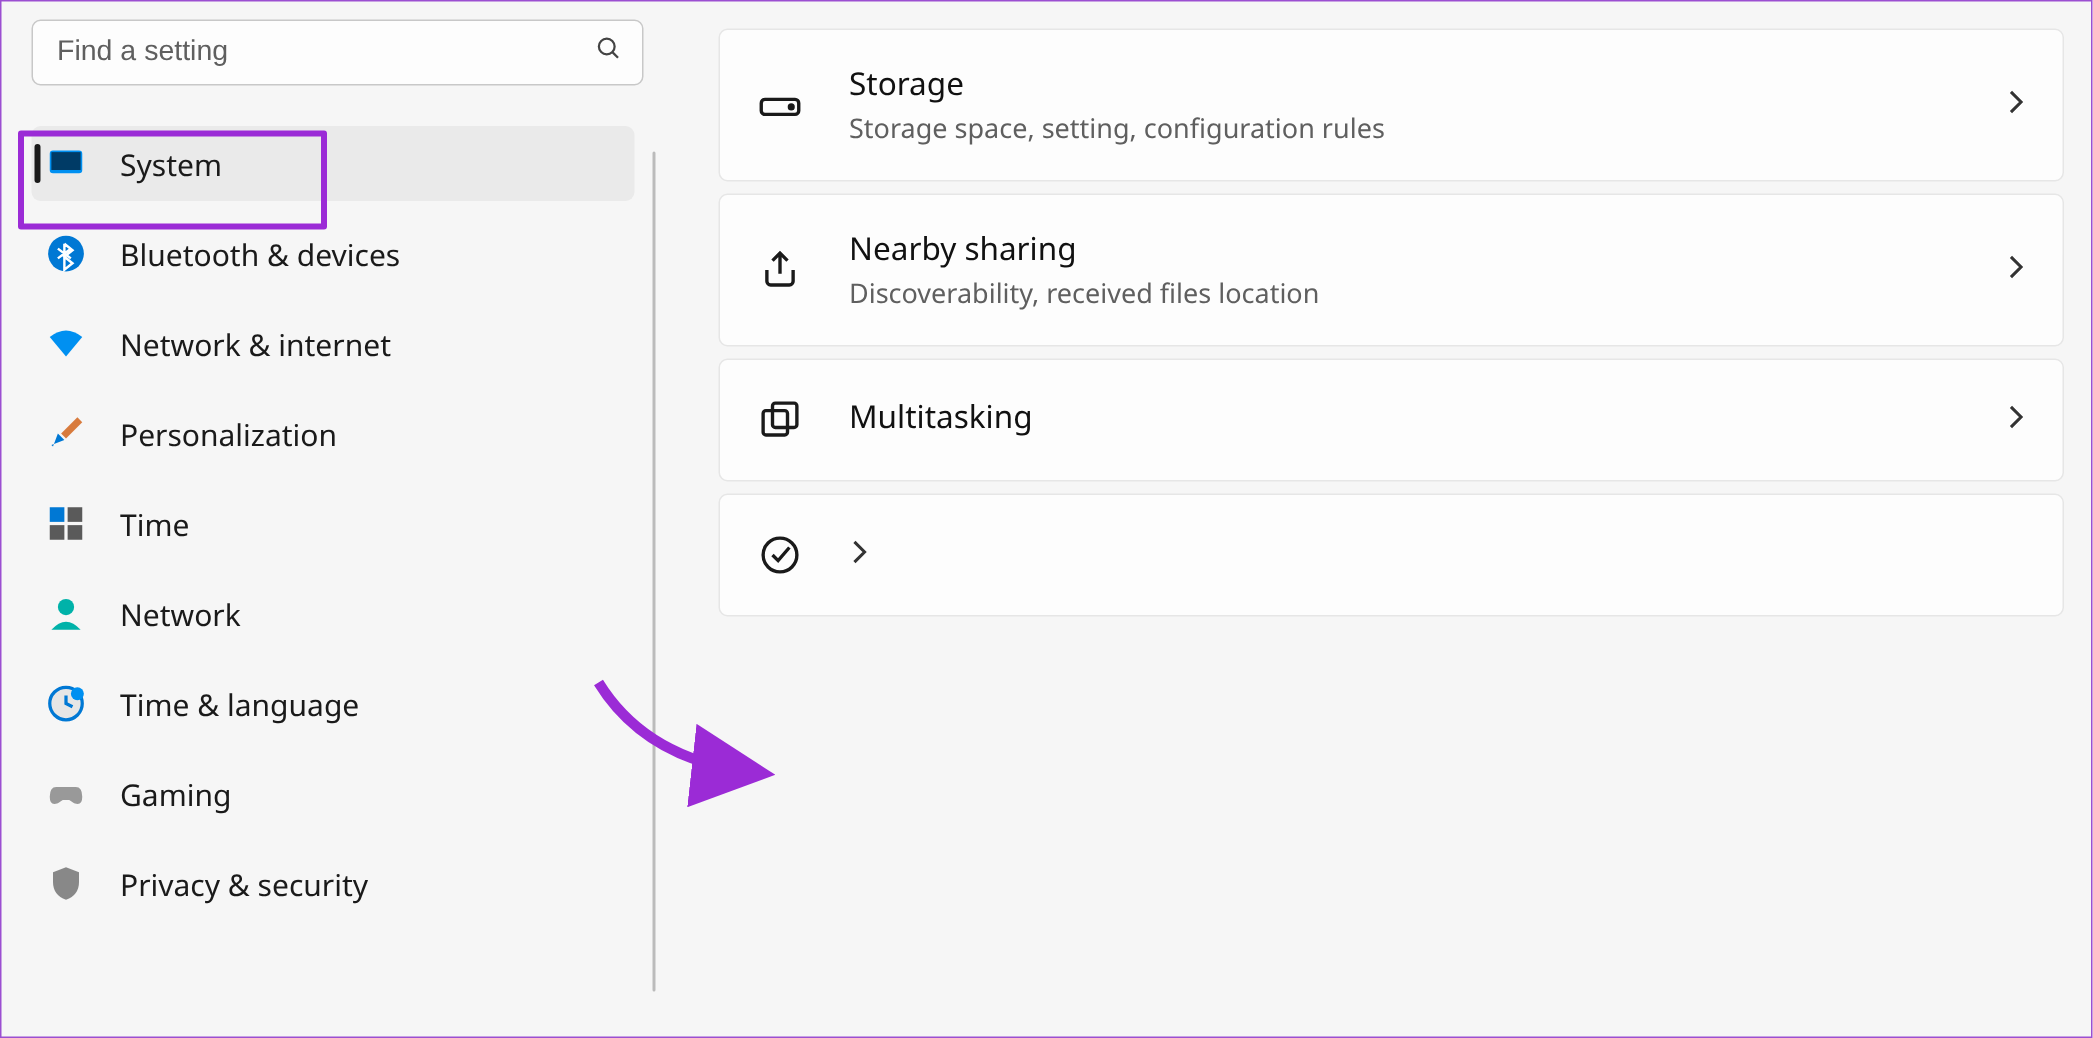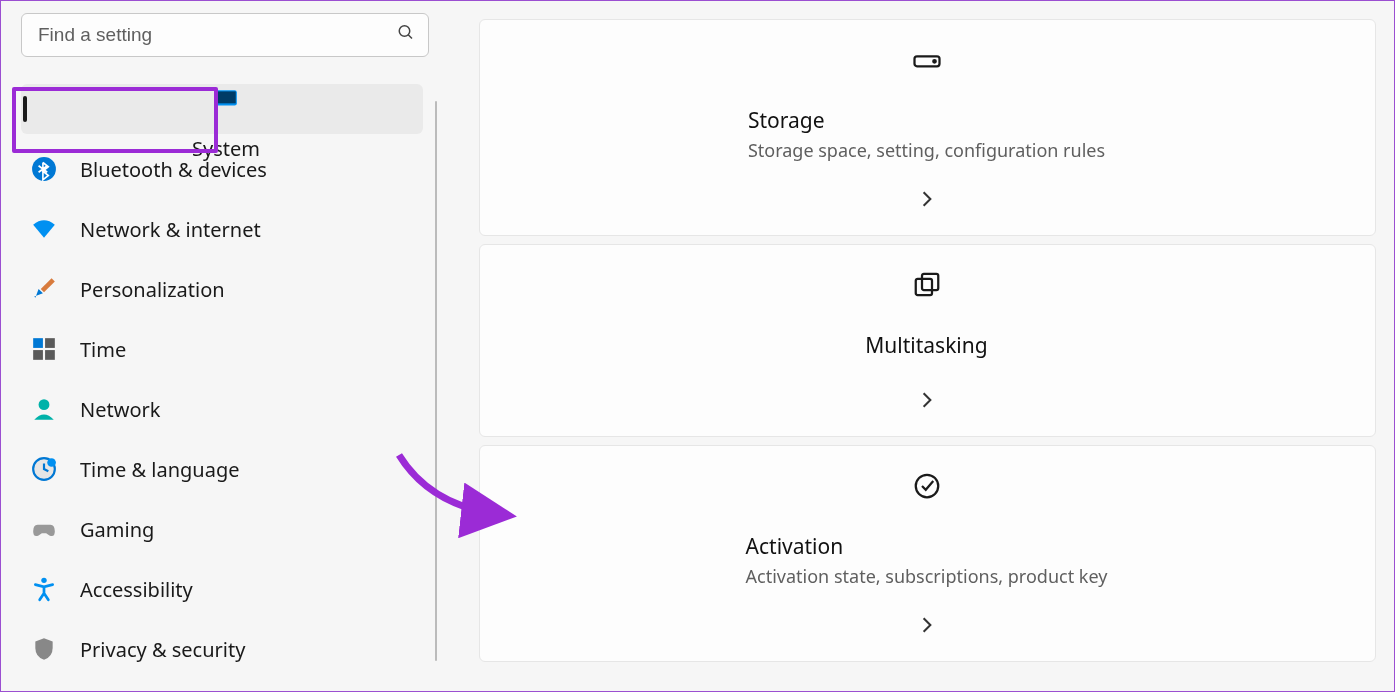--- a/index.html
+++ b/index.html
@@ -25,21 +25,21 @@
 .search-input::placeholder { color: #5f5f5f; }
 .search-icon { position: absolute; right: 14px; top: 50%; transform: translateY(-50%); color: #444; }
 
 .nav { display: flex; flex-direction: column; gap: 0; }
 .nav-item {
   display: flex; align-items: center; gap: 22px;
   height: 50px; padding: 0 0 0 8px; margin: 5px 14px 5px 0;
   border-radius: 6px; cursor: pointer;
   font-size: 20px; color: #1a1a1a;
 }
-.nav-item.active { background: #eaeaea; position: relative; flex-direction: column; }
+.nav-item.active { background: #eaeaea; position: relative; }
 .nav-item.active::before {
   content: ""; position: absolute; left: 2px; top: 12px; bottom: 12px;
   width: 4px; background: #1a1a1a; border-radius: 2px;
 }
 .nav-icon { width: 29px; height: 29px; display: flex; align-items: center; justify-content: center; flex-shrink: 0; }
 .nav-icon svg { width: 26px; height: 26px; }
 
 
 .scrollbar { position: absolute; right: 2px; top: 100px; width: 2px; height: 560px; background: #bbb; border-radius: 2px; }
 
@@ -48,21 +48,21 @@
 .hl-sidebar { left: 11px; top: 86px; width: 206px; height: 66px; }
 
 
 .arrow { position: absolute; left: 390px; top: 448px; pointer-events: none; }
 
 
 .main { flex: 1; padding: 0 18px 0 40px; overflow: hidden; }
 .card {
   background: #fdfdfd; border: 1px solid #e6e6e6; border-radius: 6px;
   margin-bottom: 8px; padding: 22px 24px 22px 22px;
-  display: flex; align-items: center; gap: 28px; cursor: pointer; flex-direction: column;
+  display: flex; align-items: center; gap: 28px; cursor: pointer;
 }
 .card-icon { width: 36px; height: 36px; display:flex; align-items:center; justify-content:center; flex-shrink: 0; }
 .card-icon svg { width: 30px; height: 30px; stroke: #1a1a1a; }
 .card-body { flex: 1; }
 .card-title { font-size: 21px; color: #111; margin-bottom: 4px; }
 .card-sub { font-size: 18px; color: #5f5f5f; }
 .card-chevron { color: #333; flex-shrink: 0; }
 .first-card { margin-top: 18px; }
 
 
@@ -165,29 +165,20 @@
         <span class="nav-icon">
           <svg viewBox="0 0 24 24">
               <path d="M6 8 h12 q4 0 4 6 q0 6 -5 4 l-3 -2 h-4 l-3 2 q-5 2 -5 -4 q0 -6 4 -6z" class="ic-game"></path>
             </svg>
         </span>
         <span>Gaming</span>
       </div>
       <div class="nav-item">
         <span class="nav-icon">
           <svg viewBox="0 0 24 24">
-              <circle cx="12" cy="4" r="2.5" class="ic-access"></circle>
-              <path d="M4 8 l8 2 8 -2 M12 10 v6 M12 16 l-4 6 M12 16 l4 6" stroke="#0090f1" stroke-width="2.5" fill="none" stroke-linecap="round"></path>
-            </svg>
-        </span>
-        <span>Accessibility</span>
-      </div>
-      <div class="nav-item">
-        <span class="nav-icon">
-          <svg viewBox="0 0 24 24">
               <path d="M12 2 l8 3 v6 q0 8 -8 11 q-8 -3 -8 -11 v-6 z" class="ic-shield"></path>
             </svg>
         </span>
         <span>Privacy &amp; security</span>
       </div>
     </div>
 
     <div class="scrollbar"></div>
   </div>
 
@@ -202,20 +193,35 @@
       </span>
       <div class="card-body">
         <div class="card-title">Storage</div>
         <div class="card-sub">Storage space, setting, configuration rules</div>
       </div>
       <span class="card-chevron"><svg width="14" height="18" viewBox="0 0 10 16" fill="none" stroke="currentColor" stroke-width="1.8">
             <path d="M2 2 l6 6 -6 6"></path>
           </svg></span>
     </div>
 
+    <div class="card">
+      <span class="card-icon">
+        <svg viewBox="0 0 24 24" fill="none" stroke-width="1.8">
+            <path d="M12 4 v10 M8 7 l4 -4 4 4"></path>
+            <path d="M5 12 v6 a2 2 0 0 0 2 2 h10 a2 2 0 0 0 2 -2 v-6"></path>
+          </svg>
+      </span>
+      <div class="card-body">
+        <div class="card-title">Nearby sharing</div>
+        <div class="card-sub">Discoverability, received files location</div>
+      </div>
+      <span class="card-chevron"><svg width="14" height="18" viewBox="0 0 10 16" fill="none" stroke="currentColor" stroke-width="1.8">
+            <path d="M2 2 l6 6 -6 6"></path>
+          </svg></span>
+    </div>
 
     <div class="card">
       <span class="card-icon">
         <svg viewBox="0 0 24 24" fill="none" stroke-width="1.8">
             <rect x="3" y="7" width="13" height="13" rx="1.5"></rect>
             <rect x="8" y="3" width="13" height="13" rx="1.5"></rect>
           </svg>
       </span>
       <div class="card-body">
         <div class="card-title">Multitasking</div>
@@ -225,24 +231,20 @@
           </svg></span>
     </div>
 
     <div class="card">
       <span class="card-icon">
         <svg viewBox="0 0 24 24" fill="none" stroke-width="1.8">
             <circle cx="12" cy="12" r="9"></circle>
             <path d="M8 12 l3 3 6 -7"></path>
           </svg>
       </span>
-      <div class="card-body">
-        <div class="card-title">Activation</div>
-        <div class="card-sub">Activation state, subscriptions, product key</div>
-      </div>
       <span class="card-chevron"><svg width="14" height="18" viewBox="0 0 10 16" fill="none" stroke="currentColor" stroke-width="1.8">
             <path d="M2 2 l6 6 -6 6"></path>
           </svg></span>
     </div>
 
 
 
   </div>
 </div>
 

